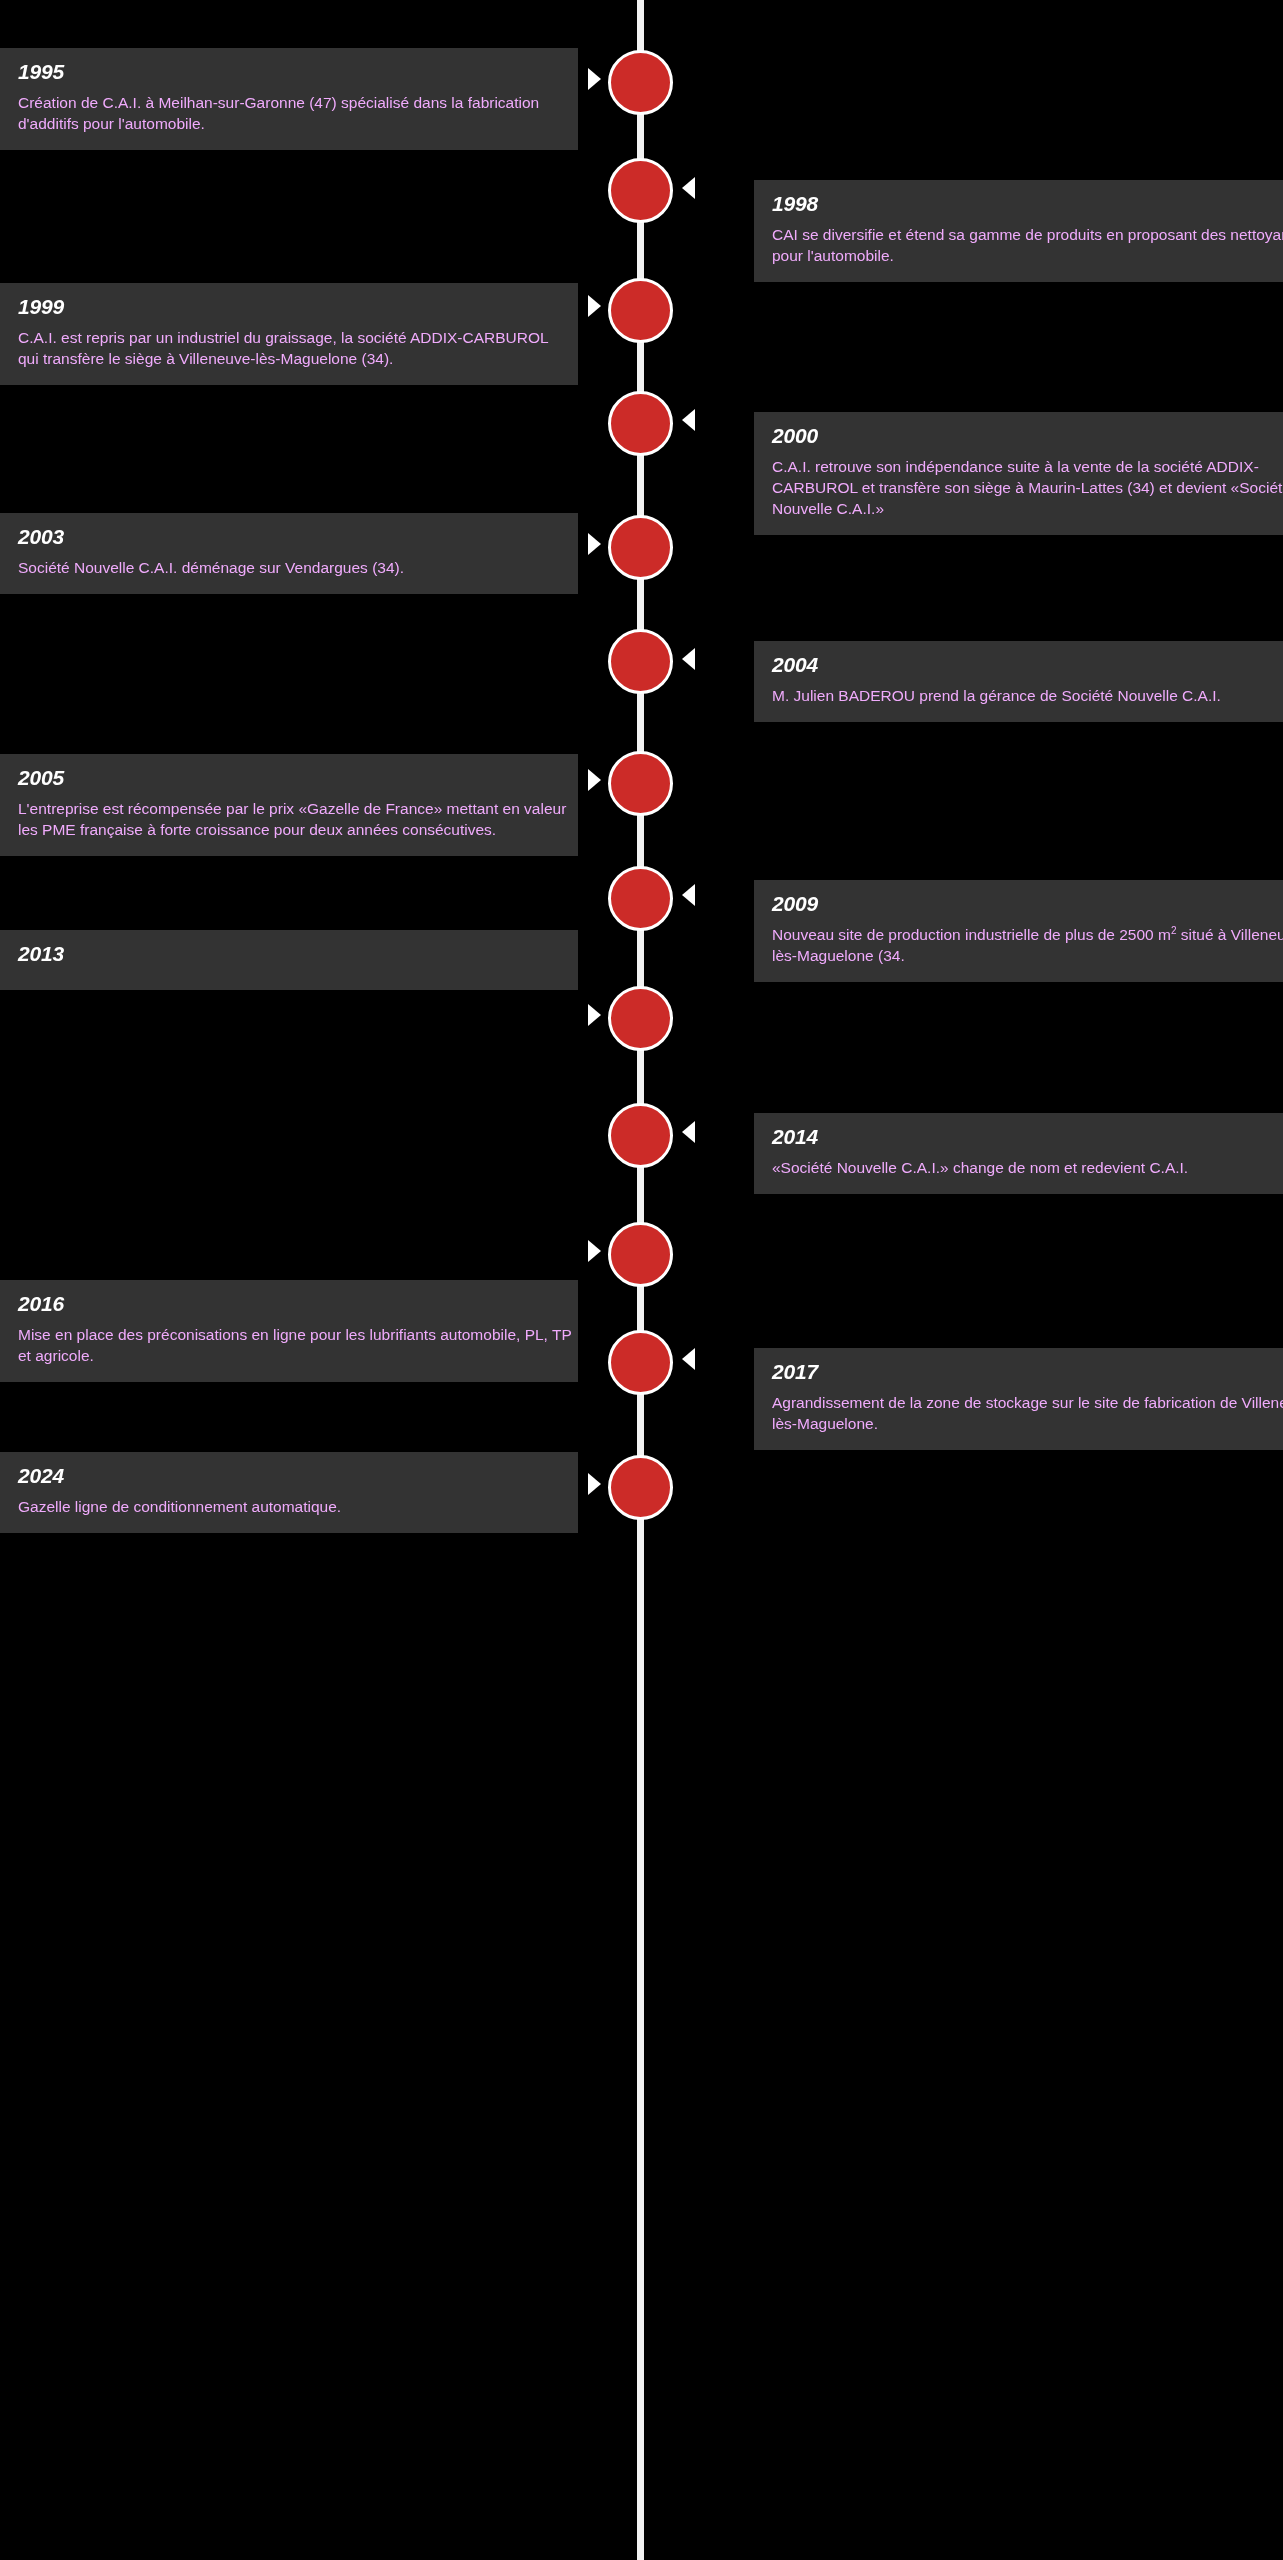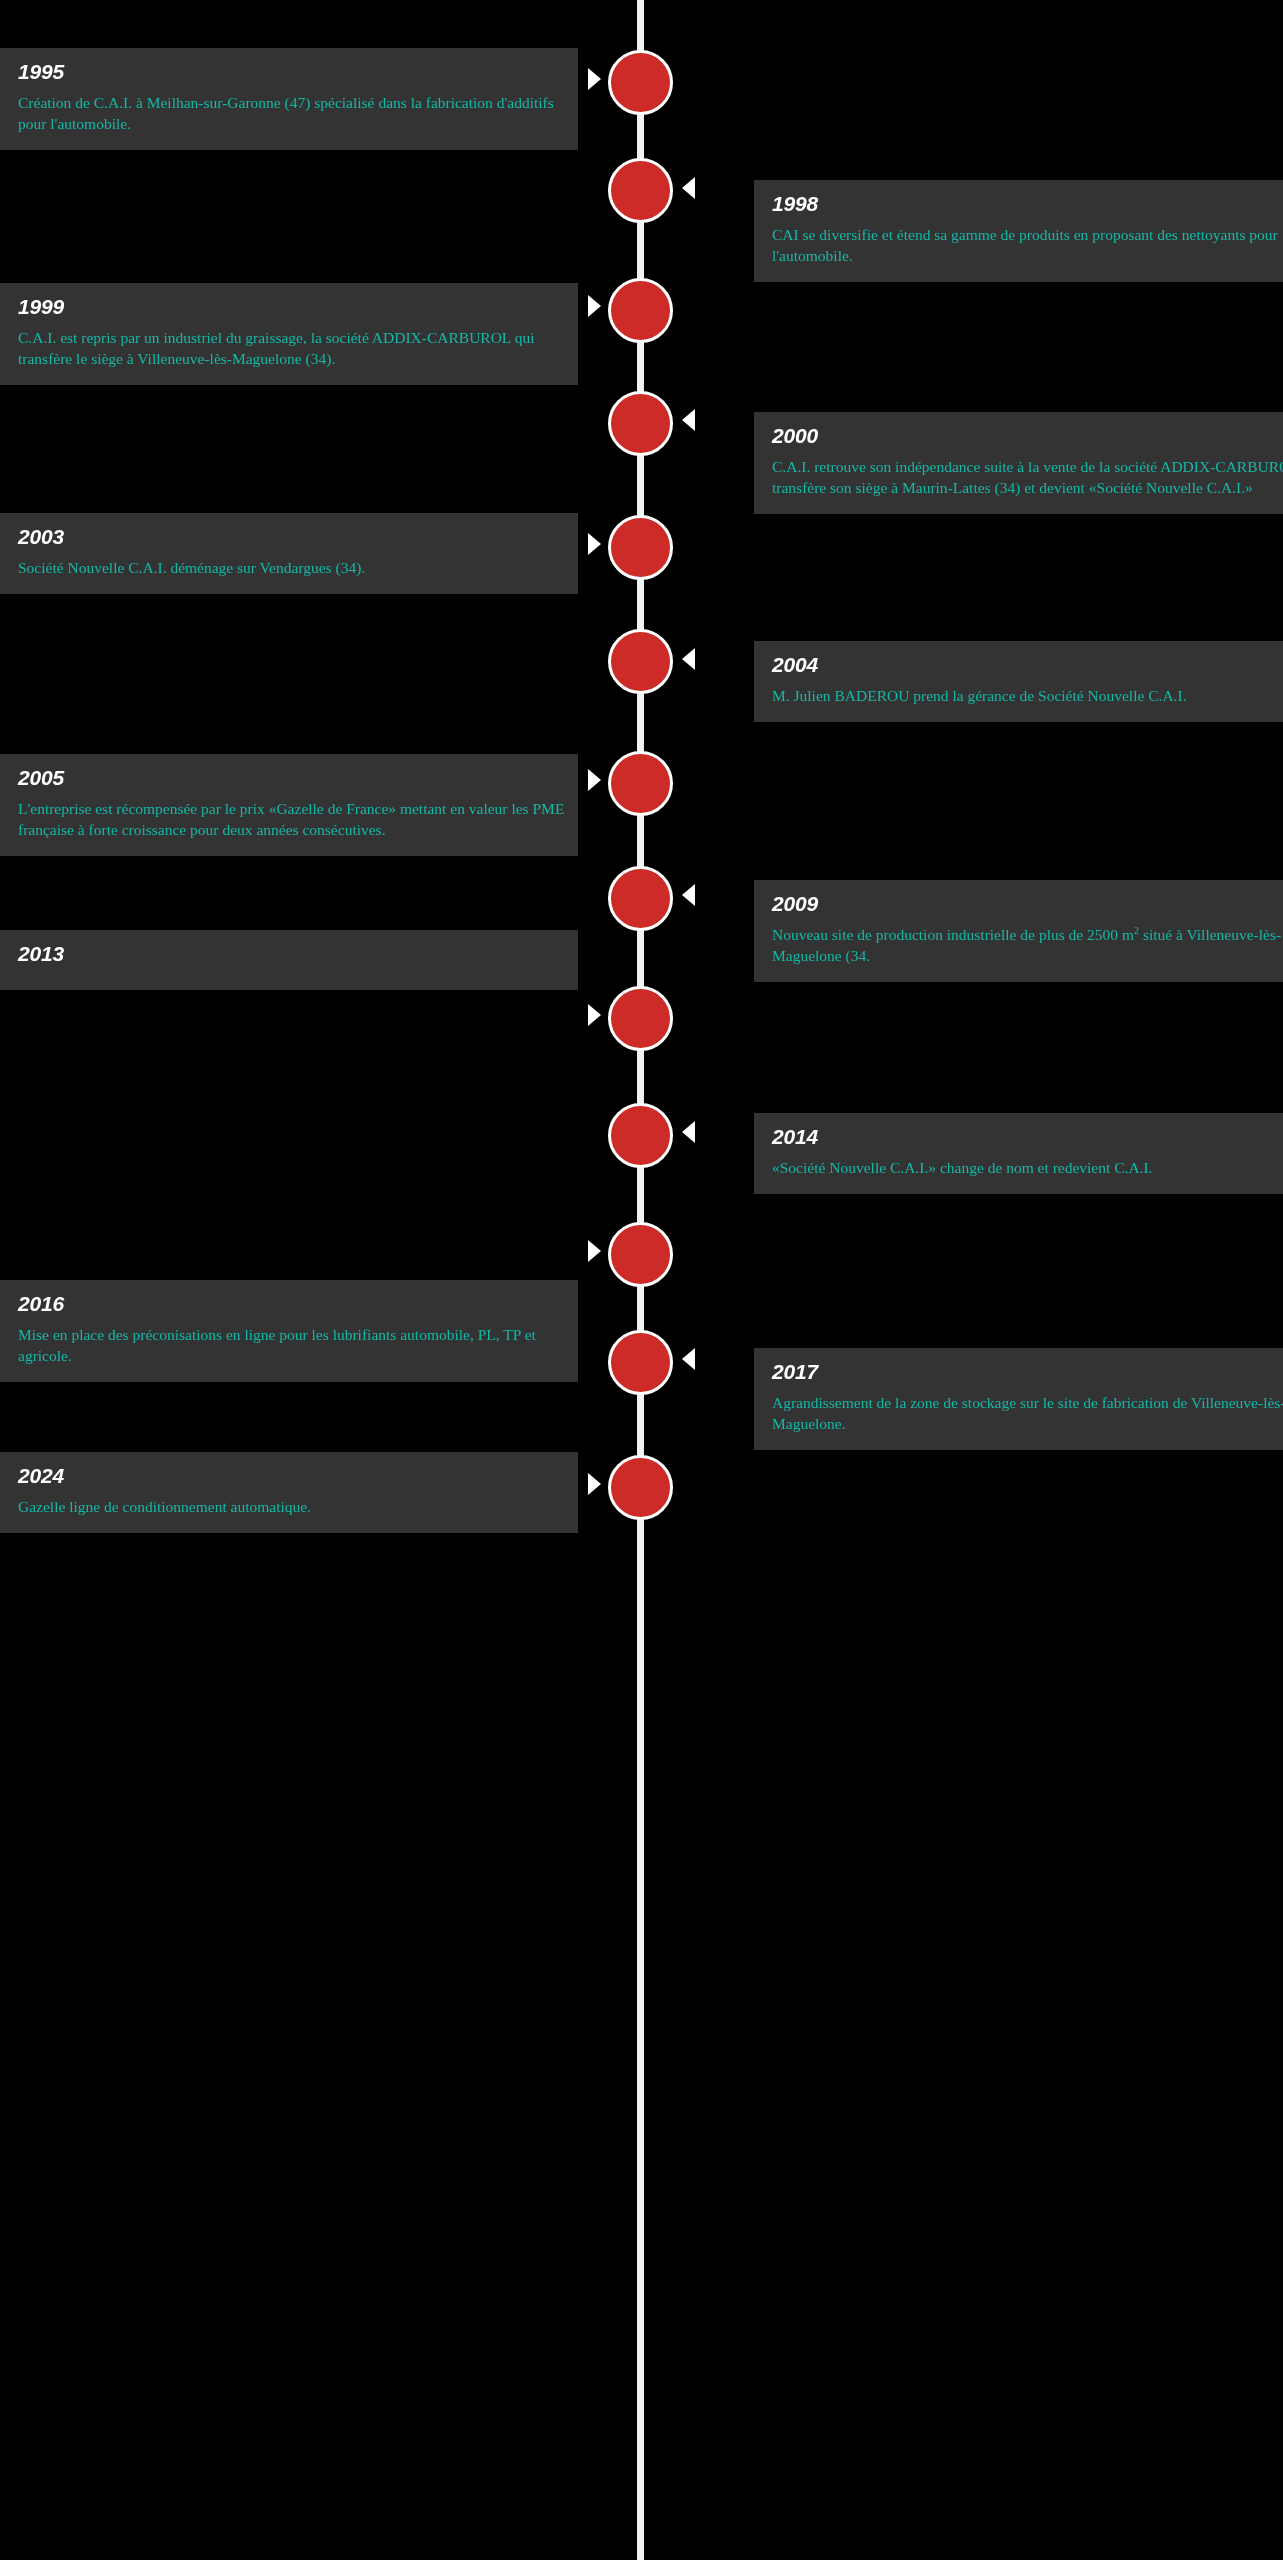--- a/index.html
+++ b/index.html
@@ -67,22 +67,21 @@
     font-weight:bold;
     font-size:21px;
     line-height:1.05;
     letter-spacing:-0.2px;
     color:#ffffff;
     margin-bottom:9px;
   }
   .desc {
     font-size:15.5px;
     line-height:1.36;
-    color:#14b8a6;
-    font-family:Liberation Serif, serif;
+    color:#f0abfc;
   }
   .desc sup { font-size:10px; vertical-align:super; }
 
   
   .pointer {
     position:absolute;
     width:0;
     height:0;
     z-index:4;
   }

